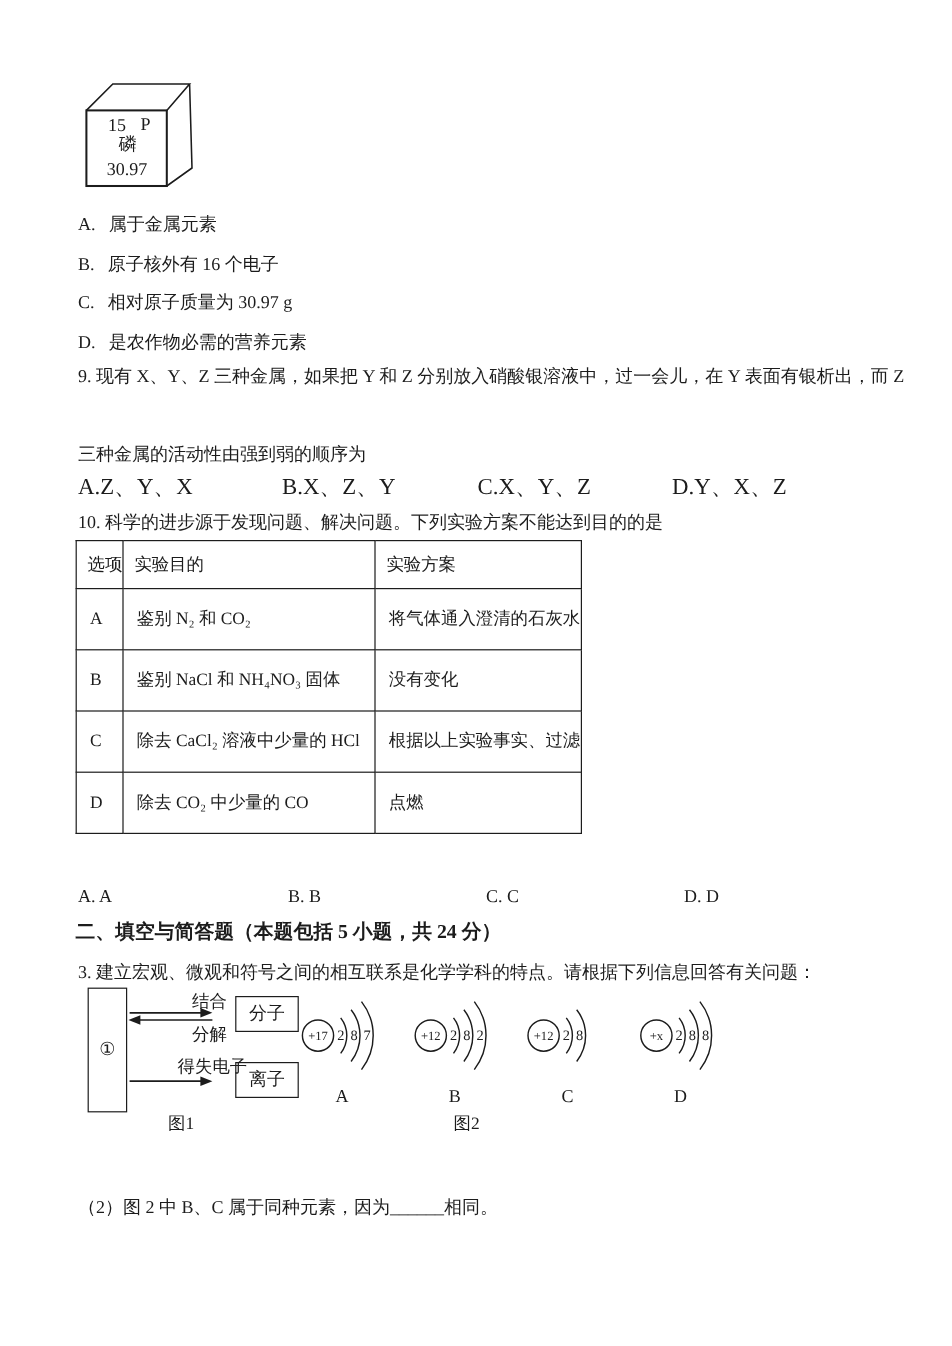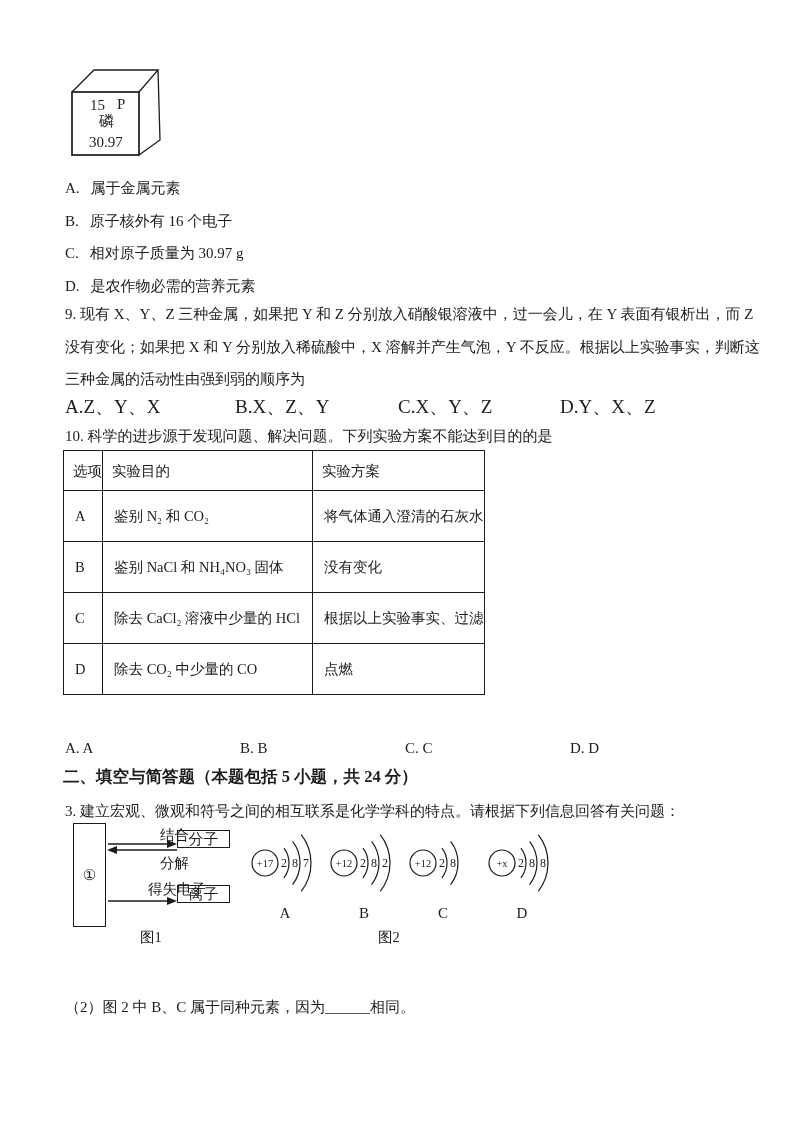--- a/index.html
+++ b/index.html
@@ -21,27 +21,27 @@
   .qtable th { height:40px; padding-left:9px; }
   .qtable td { height:51px; padding-left:11px; }
   .col-key { width:38px; } .col-purpose { width:210px; } .col-plan { width:172px; }
   
   .section-title { font-weight:bold; font-size:16.5px; }
   
   .fig1 { position:absolute; left:63px; top:818px; width:200px; height:130px; }
   .fig1 .srcbox { position:absolute; left:10px; top:5px; width:33px; height:104px;
         border:1.8px solid #1c1c1c; display:flex; align-items:center; justify-content:center;
         font-size:15px; }
-  .fig1 .nodebox { position:absolute; width:53px; height:18px; border:1.5px solid #1c1c1c;
-        display:flex; align-items:center; justify-content:center; font-size:15px; }
+  .fig1 .nodebox { position:absolute; width:53px; height:30px; border:1.5px solid #1c1c1c;
+        display:flex; align-items:center; justify-content:center; font-size:15px;margin-left:19px; }
   .fig1 .arrowlabel { position:absolute; text-align:center; font-size:14.5px;margin-left:32px; }
   .fig1 svg { position:absolute; left:0; top:0; }
   .figcaption { font-size:14.5px; }
   
-  .fig2 { position:absolute; left:250px; top:831px; display:flex; gap:9px; }
+  .fig2 { position:absolute; left:250px; top:831px; display:flex; gap:24px; }
   .atom { width:70px; text-align:center; }
   .atom-label { font-size:15px; margin-top:3px; }
   .subq { font-size:15px; }
 </style>
 </head>
 <body>
 
 <div class="page">
 
   <div class="abs" style="left:66px;top:62px;width:102px;height:100px">
@@ -62,21 +62,20 @@
     <span class="lbl">B.</span><span>原子核外有 16 个电子</span>
   </div>
   <div class="abs optline" style="left:65px;top:243px">
     <span class="lbl">C.</span><span>相对原子质量为 30.97 g</span>
   </div>
   <div class="abs optline" style="left:65px;top:276px">
     <span class="lbl">D.</span><span>是农作物必需的营养元素</span>
   </div>
 
   <div class="abs" style="left:65px;top:304px">9. 现有 X、Y、Z 三种金属，如果把 Y 和 Z 分别放入硝酸银溶液中，过一会儿，在 Y 表面有银析出，而 Z</div>
-  <div class="abs" style="left:65px;top:337px">没有变化；如果把 X 和 Y 分别放入稀硫酸中，X 溶解并产生气泡，Y 不反应。根据以上实验事实，判断这</div>
   <div class="abs" style="left:65px;top:369px">三种金属的活动性由强到弱的顺序为</div>
   <span class="abs q9opt" style="left:65px;top:397px">A.Z、Y、X</span>
   <span class="abs q9opt" style="left:235px;top:397px">B.X、Z、Y</span>
   <span class="abs q9opt" style="left:398px;top:397px">C.X、Y、Z</span>
   <span class="abs q9opt" style="left:560px;top:397px">D.Y、X、Z</span>
 
   <div class="abs" style="left:65px;top:426px">10. 科学的进步源于发现问题、解决问题。下列实验方案不能达到目的的是</div>
 
   <table class="qtable">
     <colgroup>

